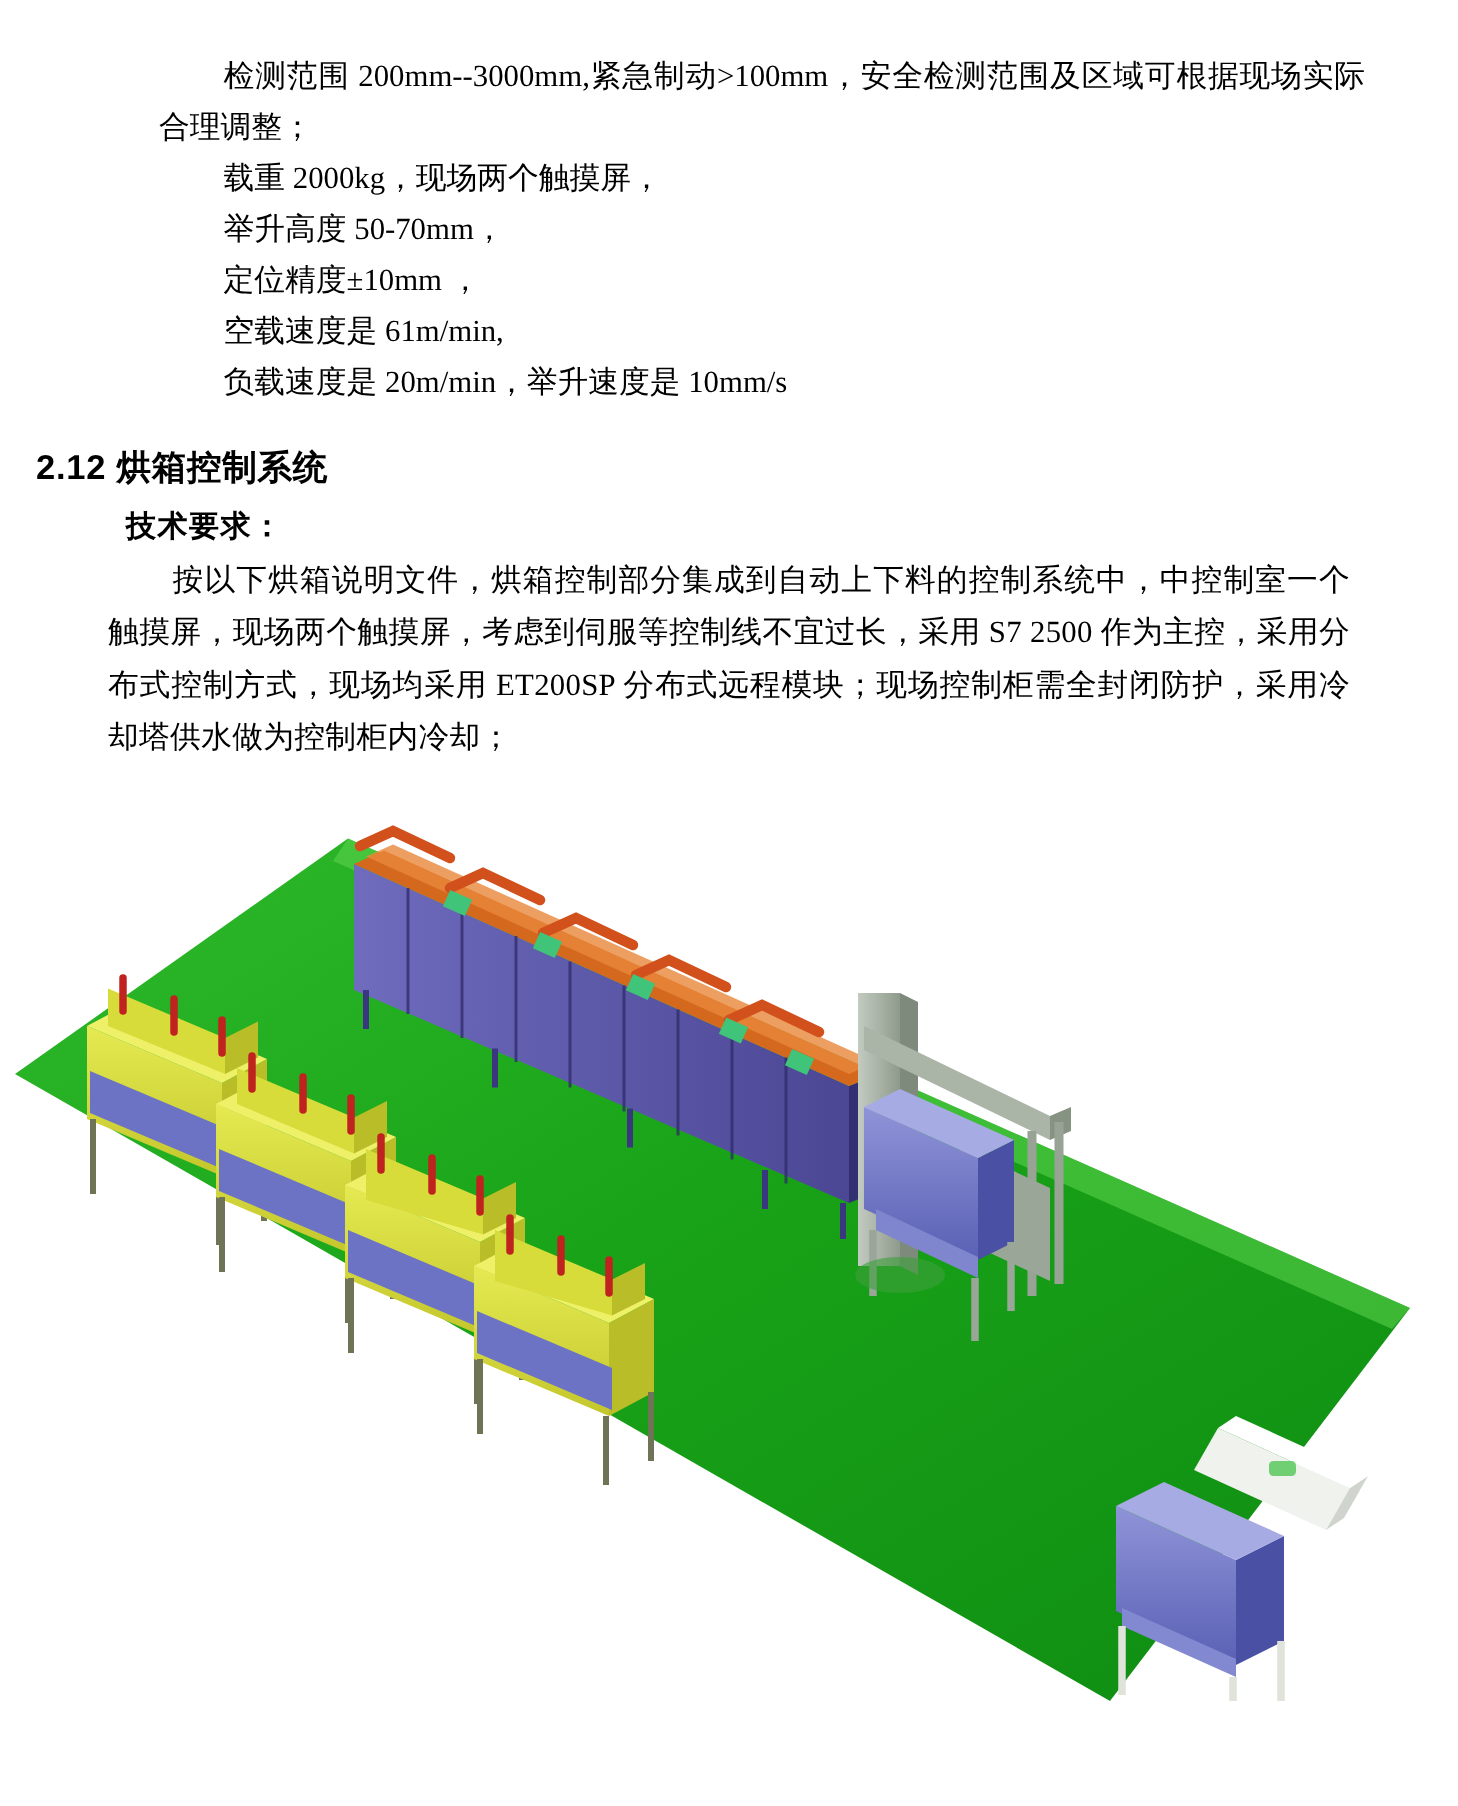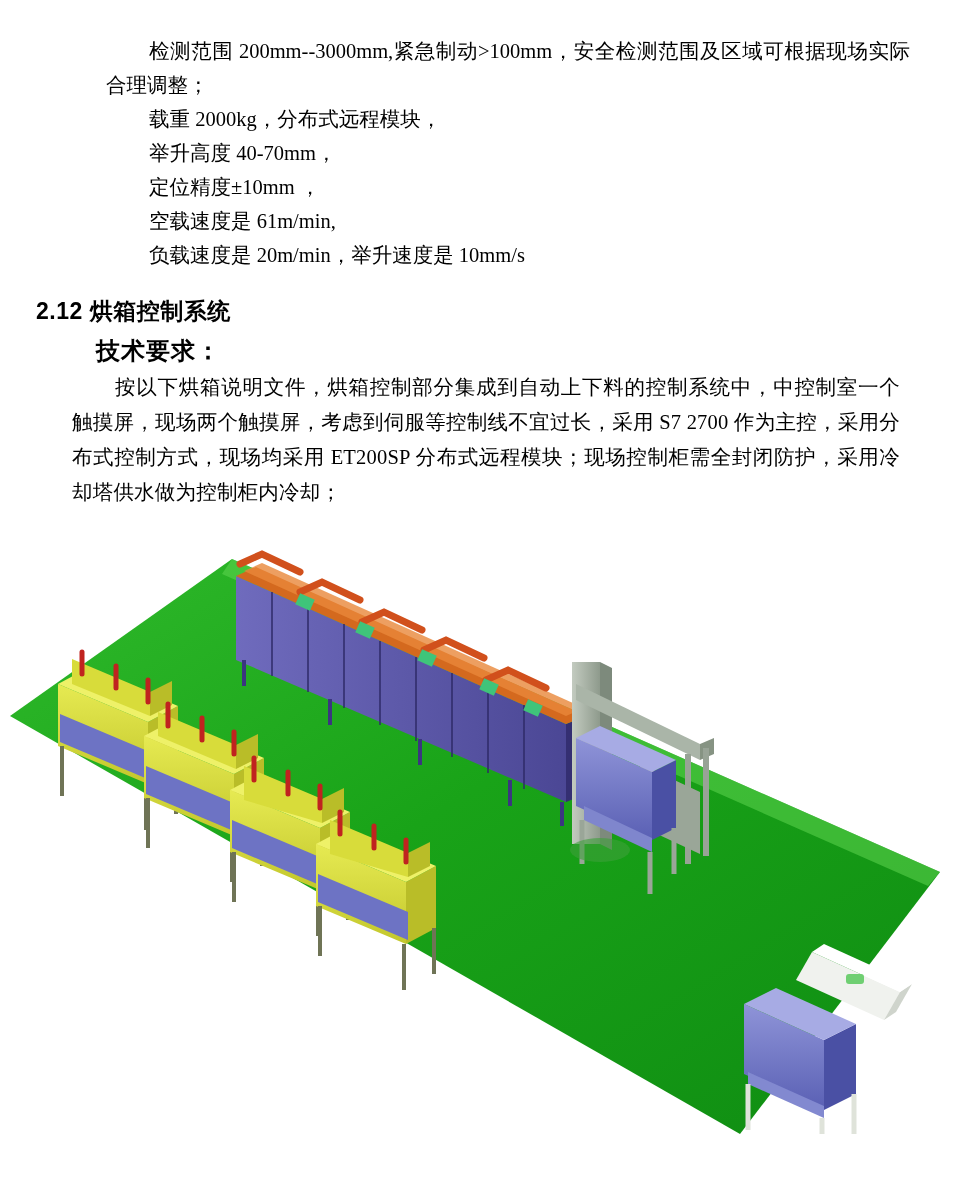--- a/index.html
+++ b/index.html
@@ -51,26 +51,26 @@
     text-align: justify;
     text-justify: inter-ideograph;
     padding-left: 4.0em;
     padding-right: 0;
   }
   .heading {
     font-size: 23px;
     line-height: 34px;
     font-weight: bold;
     font-family: "Liberation Sans", sans-serif;
-    margin: 22px 0 6px 12px;
+    margin: 22px 0 6px 0;
     padding-left: 0;
     letter-spacing: 0.5px;
   }
   .subheading {
-    font-size: 24px;
+    font-size: 20px;
     line-height: 34px;
     font-weight: bold;
     margin: 0 0 2px 0;
     padding-left: 3.0em;
     letter-spacing: 1px;
   }
   .body-block {
     padding-left: 3.0em;
     padding-right: 10px;
   }
@@ -92,35 +92,35 @@
     display: block;
   }
 </style>
 </head>
 <body>
 
 <div class="page">
 
   <p class="spec-line-first">检测范围 200mm--3000mm,紧急制动&gt;100mm，安全检测范围及区域可根据现场实际合理调整；</p>
 
-  <p class="spec-line">载重 2000kg，分布式远程模块，</p>
-  <p class="spec-line">举升高度 40-70mm，</p>
+  <p class="spec-line">载重 2000kg，现场两个触摸屏，</p>
+  <p class="spec-line">举升高度 50-70mm，</p>
   <p class="spec-line">定位精度±10mm ，</p>
   <p class="spec-line">空载速度是 61m/min,</p>
   <p class="spec-line">负载速度是 20m/min，举升速度是 10mm/s</p>
 
   <h2 class="heading">
     <span>2.12</span>
     <span>烘箱控制系统</span>
   </h2>
 
   <p class="subheading">技术要求：</p>
 
   <div class="body-block">
-    <p class="para indent">按以下烘箱说明文件，烘箱控制部分集成到自动上下料的控制系统中，中控制室一个触摸屏，现场两个触摸屏，考虑到伺服等控制线不宜过长，采用 S7 2700 作为主控，采用分布式控制方式，现场均采用 ET200SP 分布式远程模块；现场控制柜需全封闭防护，采用冷却塔供水做为控制柜内冷却；</p>
+    <p class="para indent">按以下烘箱说明文件，烘箱控制部分集成到自动上下料的控制系统中，中控制室一个触摸屏，现场两个触摸屏，考虑到伺服等控制线不宜过长，采用 S7 2500 作为主控，采用分布式控制方式，现场均采用 ET200SP 分布式远程模块；现场控制柜需全封闭防护，采用冷却塔供水做为控制柜内冷却；</p>
   </div>
 
   <div class="figure">
     <svg width="972" height="600" viewBox="0 0 972 600" xmlns="http://www.w3.org/2000/svg">
       <defs>
         <linearGradient id="floorGrad" x1="0" y1="0" x2="1" y2="1">
           <stop offset="0%" stop-color="#2fb92b"></stop>
           <stop offset="45%" stop-color="#19a318"></stop>
           <stop offset="100%" stop-color="#0f8c12"></stop>
         </linearGradient>

